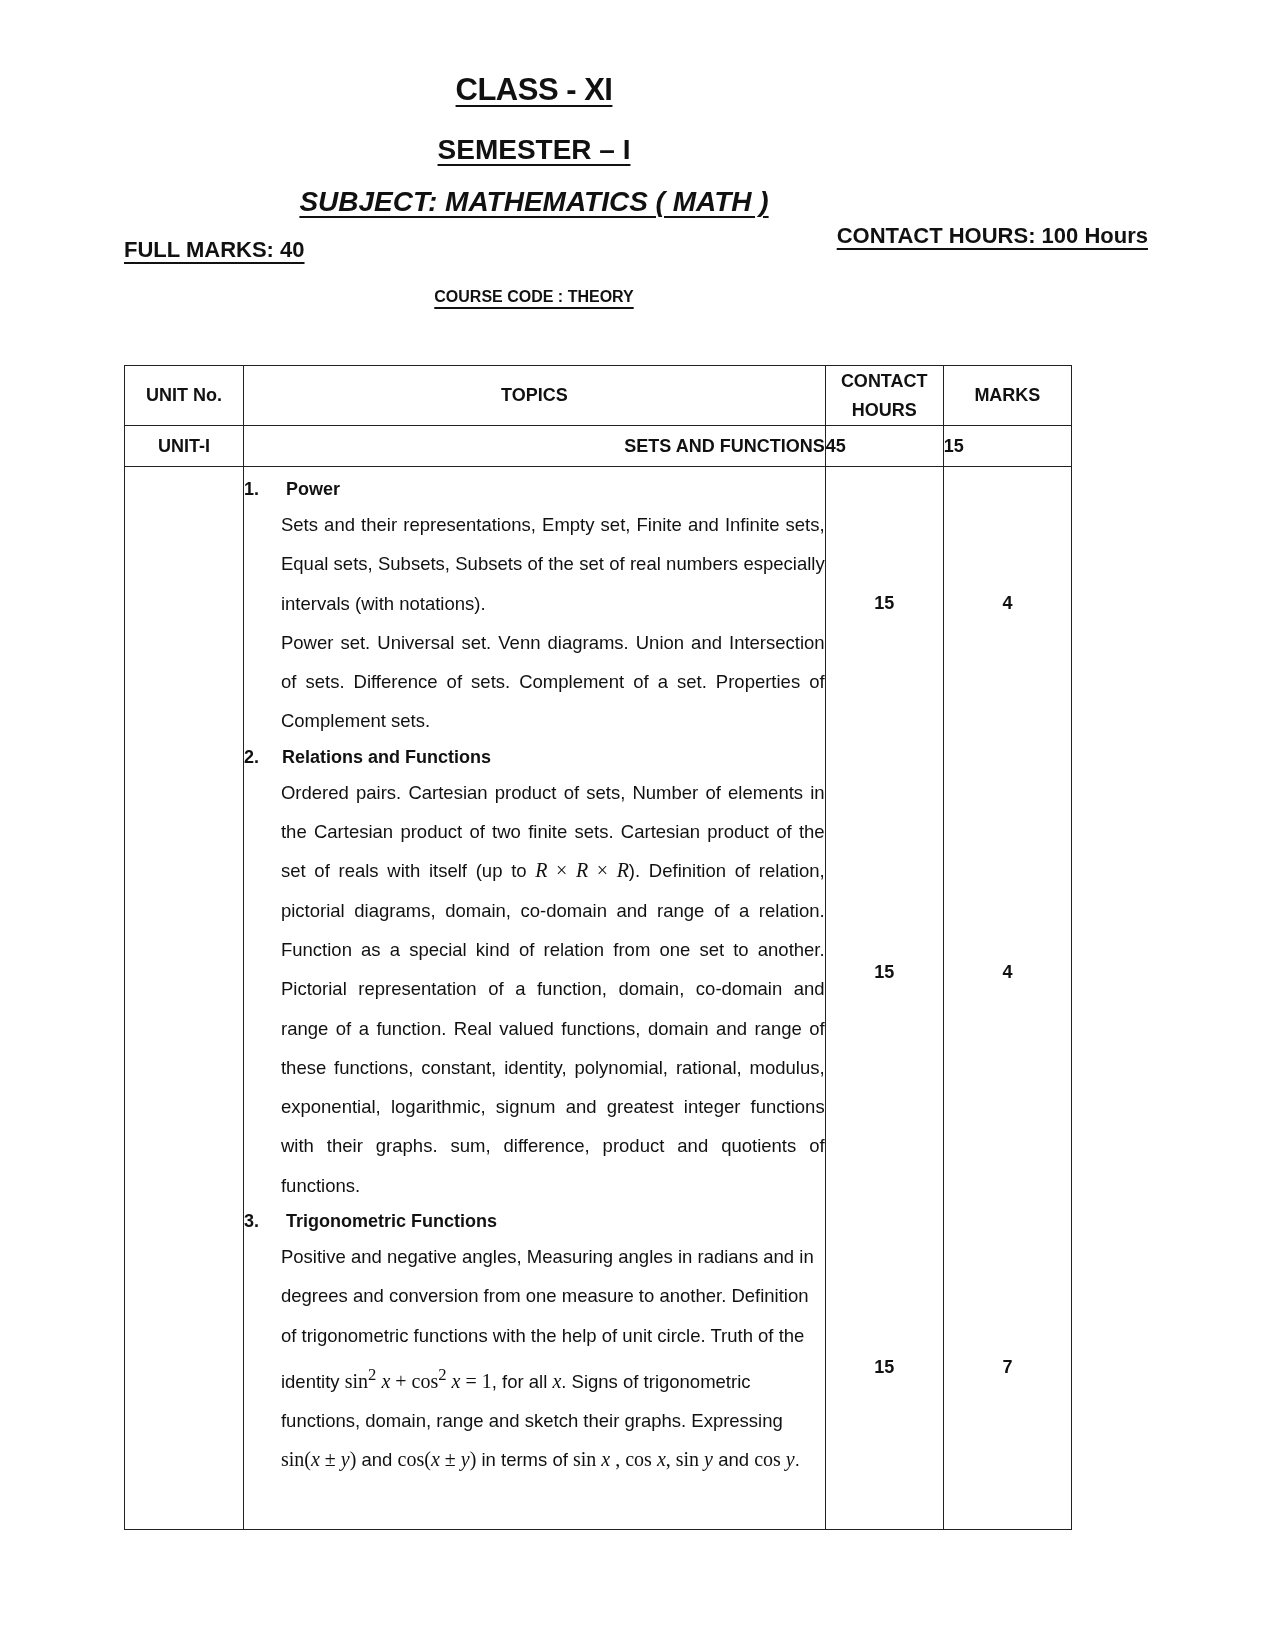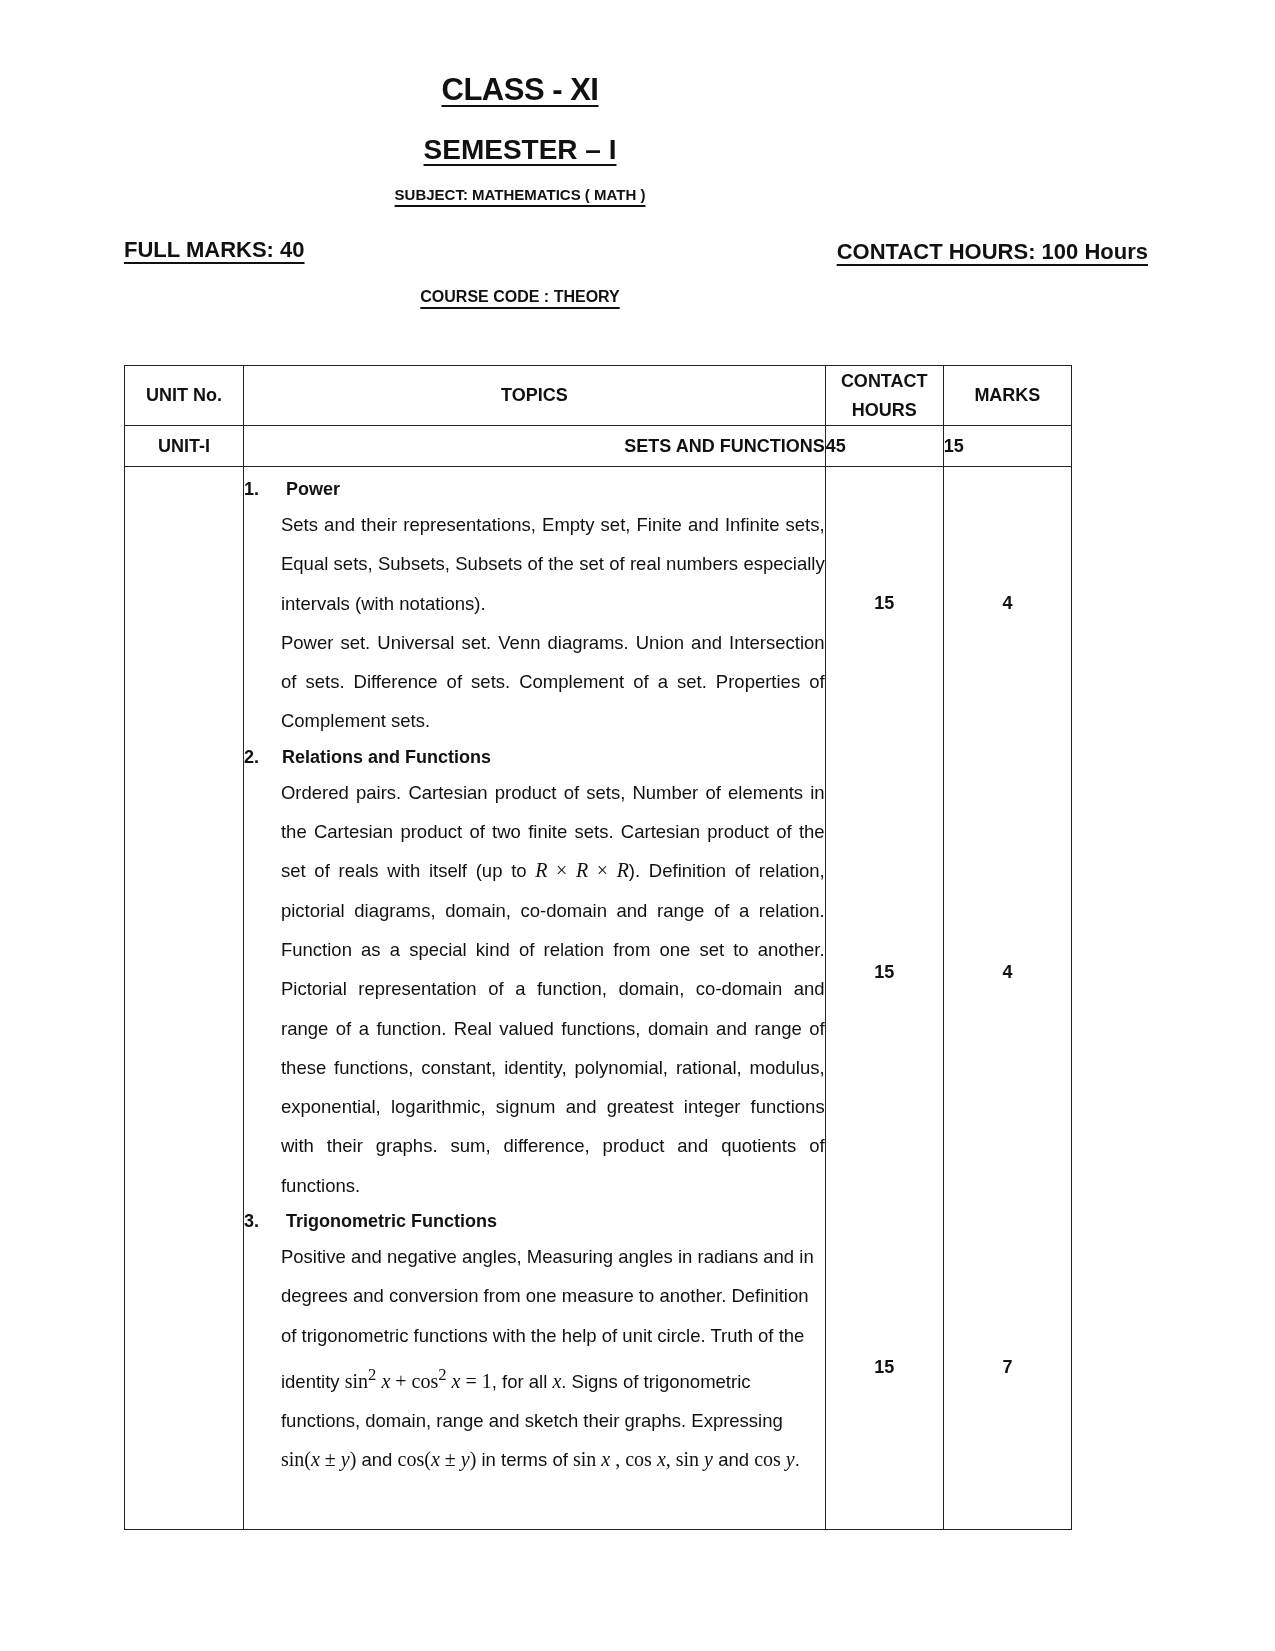--- a/index.html
+++ b/index.html
@@ -1,26 +1,26 @@
 <!DOCTYPE html>
 <html><head>
 <meta charset="utf-8">
 <style>
   html, body { margin: 0; padding: 0; background: #ffffff; }
   body { width: 1275px; height: 1651px; position: relative; overflow: hidden;
          font-family: "Liberation Sans", sans-serif; color: #111; }
-  .hdr { position: absolute; left: 2px; width: 1036px; text-align: center;
+  .hdr { position: absolute; left: 16px; width: 1036px; text-align: center;
          font-weight: bold; text-decoration: underline; text-decoration-thickness: 2px;
          text-underline-offset: 5px; }
   #class-title { top: 72px; font-size: 31px; letter-spacing: -0.5px; }
   #semester { top: 134px; font-size: 28px; }
-  #subject { top: 186px; font-size: 15px; }
+  #subject { top: 186px; font-size: 28px; font-style: italic; }
   #full-marks { position: absolute; top: 237px; left: 124px; font-size: 22px; font-weight: bold;
                 text-decoration: underline; text-decoration-thickness: 2px; text-underline-offset: 5px; }
-  #contact-hours { position: absolute; top: 239px; right: 127px; font-size: 22px; font-weight: bold;
+  #contact-hours { position: absolute; top: 223px; right: 127px; font-size: 22px; font-weight: bold;
                    text-decoration: underline; text-decoration-thickness: 2px; text-underline-offset: 5px; }
   #course-code { top: 288px; font-size: 16px; }
 
   table.syl { position: absolute; left: 124px; top: 365px; width: 948px; border-collapse: collapse;
               font-size: 18px; }
   table.syl td, table.syl th { border: 1.5px solid #222; padding: 0; vertical-align: middle; }
   table.syl th { font-weight: bold; text-align: center; height: 59px; line-height: 29px; }
   .c-unit { width: 128px; }
   .c-topics { width: 634px; }
   .c-hours { width: 122px; }

